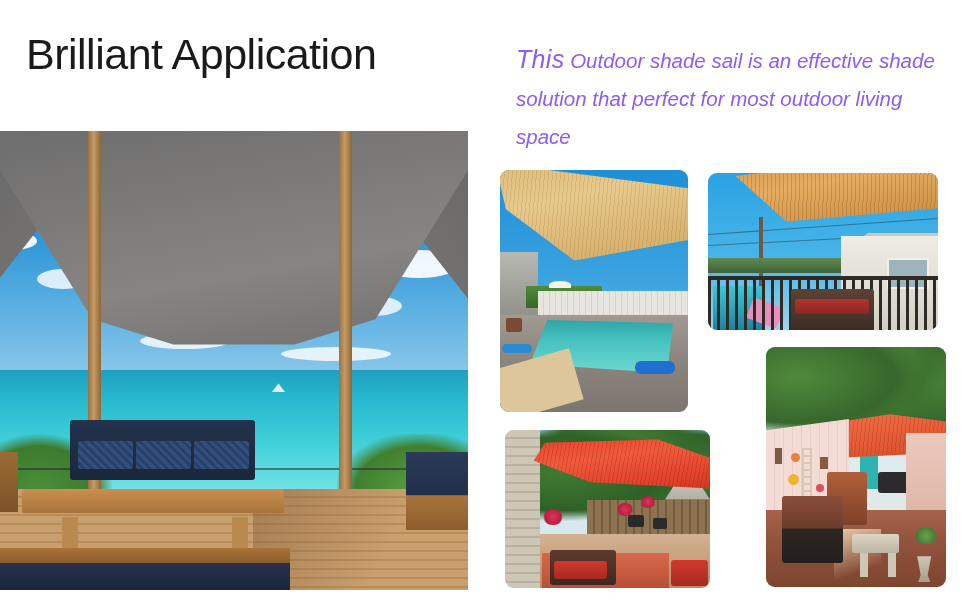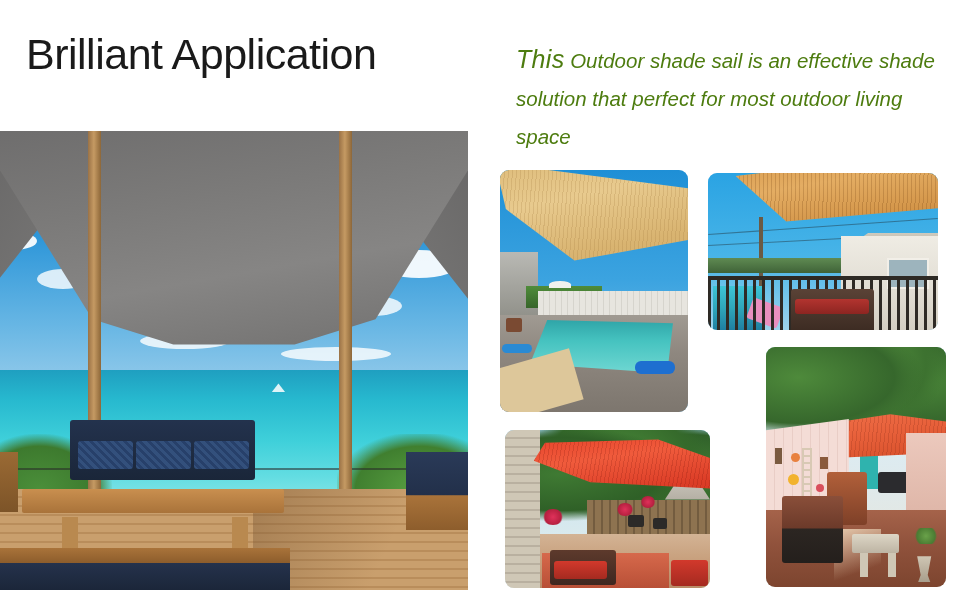--- a/index.html
+++ b/index.html
@@ -23,21 +23,21 @@
   }
 
   
   .copy {
     position:absolute;
     left:516px; top:40px;
     width:430px;
     font-style:italic;
     font-size:20.5px;
     line-height:38px;
-    color:#4d7c0f;
+    color:#8b5cf6;
   }
   .copy .lead {
     font-size:25px;
     letter-spacing:0.3px;
   }
 
   
   .photo { position:absolute; overflow:hidden; background:#bcd9ea; }
 
   

